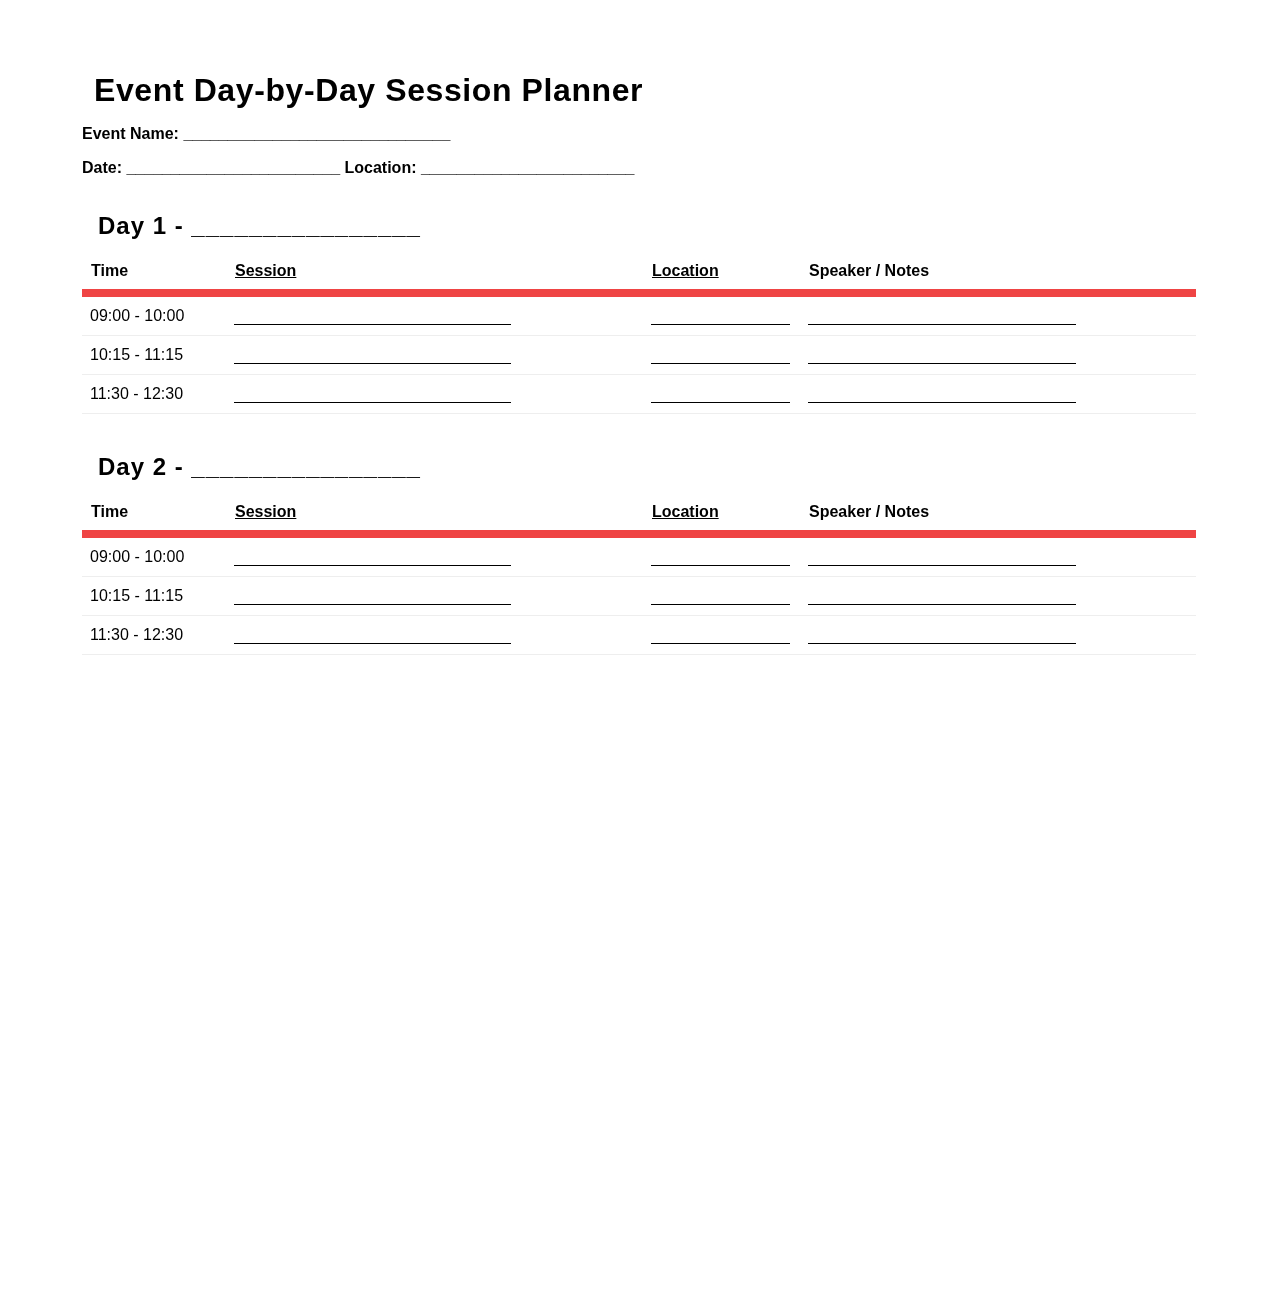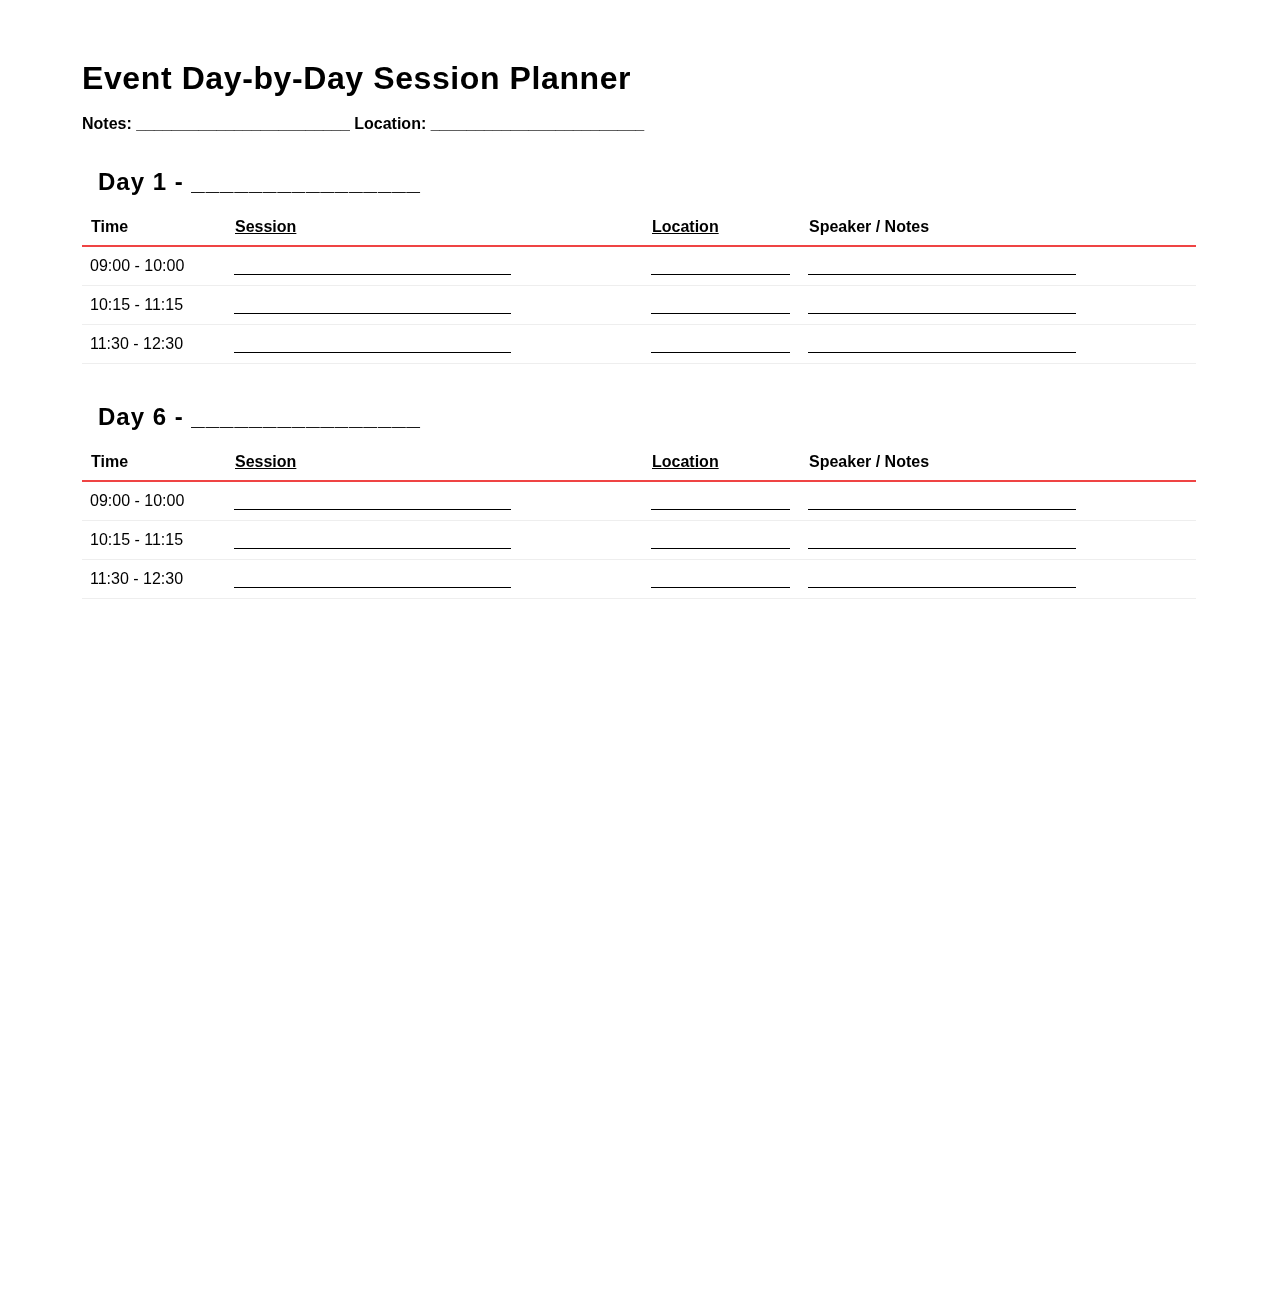--- a/index.html
+++ b/index.html
@@ -4,41 +4,41 @@
 <style>
   html, body { margin: 0; padding: 0; background: #ffffff; }
   body {
     width: 1278px; height: 1300px;
     font-family: "Liberation Sans", sans-serif;
     color: #000;
     position: relative;
   }
   .page { position: absolute; left: 82px; top: 56px; width: 1114px; }
   h1 {
-    margin: 0; font-size: 32px; font-weight: bold; letter-spacing: 0.6px;
+    margin: 12px; font-size: 32px; font-weight: bold; letter-spacing: 0.6px;
     line-height: 44px;
   }
   .meta-line {
     font-size: 16px; font-weight: bold; line-height: 20px;
   }
   .meta-line.l1 { margin-top: 10px; }
   .meta-line.l2 { margin-top: 14px; }
   h2 {
     margin: 16px; font-size: 24px; font-weight: bold; letter-spacing: 1px;
     line-height: 30px;
   }
   .day { margin-top: 33px; }
   .day + .day { margin-top: 38px; }
   table {
     width: 100%; border-collapse: collapse; margin-top: 22px;
     font-size: 16px;
   }
   th {
     text-align: left; font-weight: bold; padding: 0 8px 10px 9px;
-    border-bottom: 2px solid #ef4444; height: 16px; line-height: 16px;
+    border-bottom: 8px solid #ef4444; height: 16px; line-height: 16px;
   }
   td {
     padding: 0 8px; height: 38px; border-bottom: 1px solid #eeeeee;
     vertical-align: middle;
     margin-left: 48px;
   }
   td.time { padding-left: 8px; }
   .col-time { width: 127px; }
   .col-session { width: 400px; text-decoration: underline; }
   .col-location { width: 140px; text-decoration: underline; }
@@ -49,22 +49,26 @@
   .line.session { width: 277px; }
   .line.location { width: 139px; }
   .line.speaker { width: 268px; }
 </style>
 </head>
 <body>
 
 <div class="page">
   <h1>Event Day-by-Day Session Planner</h1>
 
+  <div class="meta-line l1">
+    <span>Event Name:</span>
+    <span>______________________________</span>
+  </div>
   <div class="meta-line l2">
-    <span>Notes:</span>
+    <span>Date:</span>
     <span>________________________</span>
     <span>Location:</span>
     <span>________________________</span>
   </div>
 
   <div class="day">
     <h2>Day 1 - ________________</h2>
     <table>
       <thead>
         <tr>
@@ -91,21 +95,21 @@
           <td class="time">11:30 - 12:30</td>
           <td><span class="line session"></span></td>
           <td><span class="line location"></span></td>
           <td><span class="line speaker"></span></td>
         </tr>
       </tbody>
     </table>
   </div>
 
   <div class="day">
-    <h2>Day 6 - ________________</h2>
+    <h2>Day 2 - ________________</h2>
     <table>
       <thead>
         <tr>
           <th class="col-time">Time</th>
           <th class="col-session">Session</th>
           <th class="col-location">Location</th>
           <th>Speaker / Notes</th>
         </tr>
       </thead>
       <tbody>

